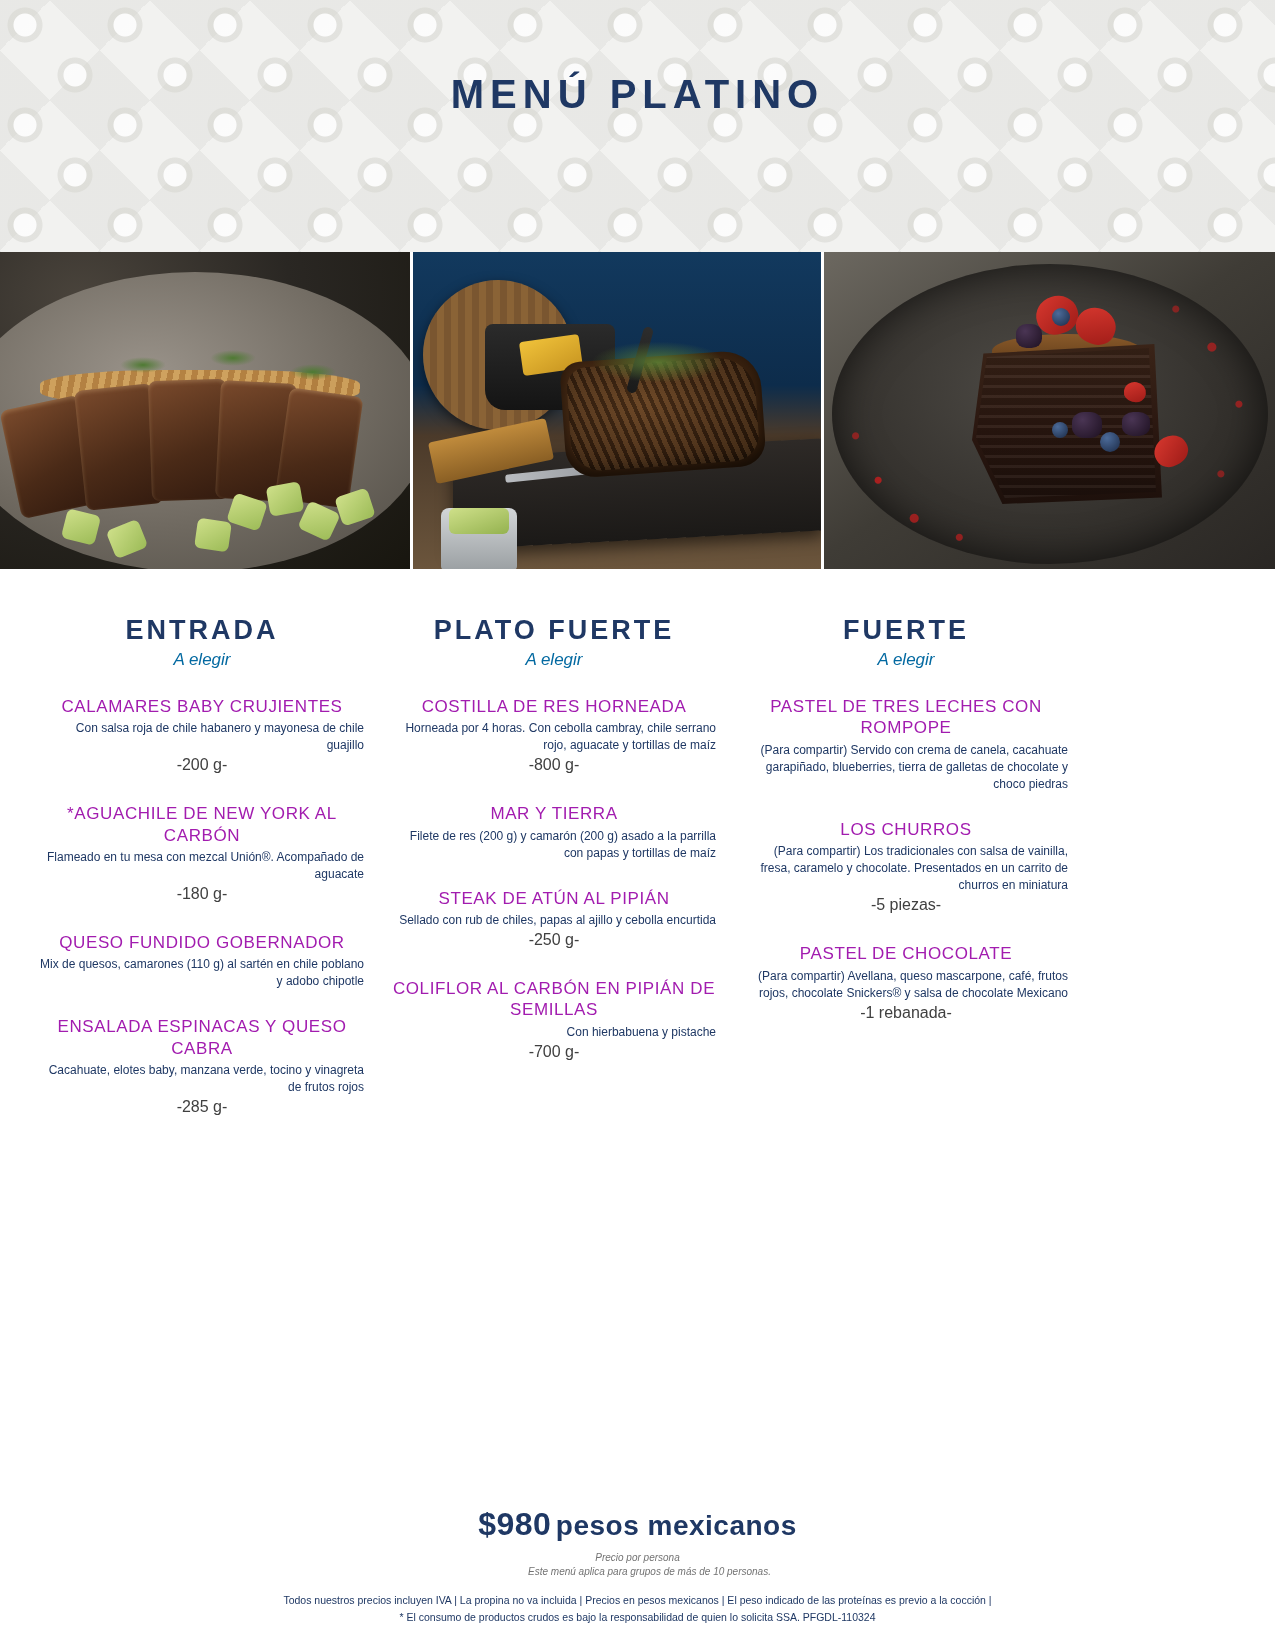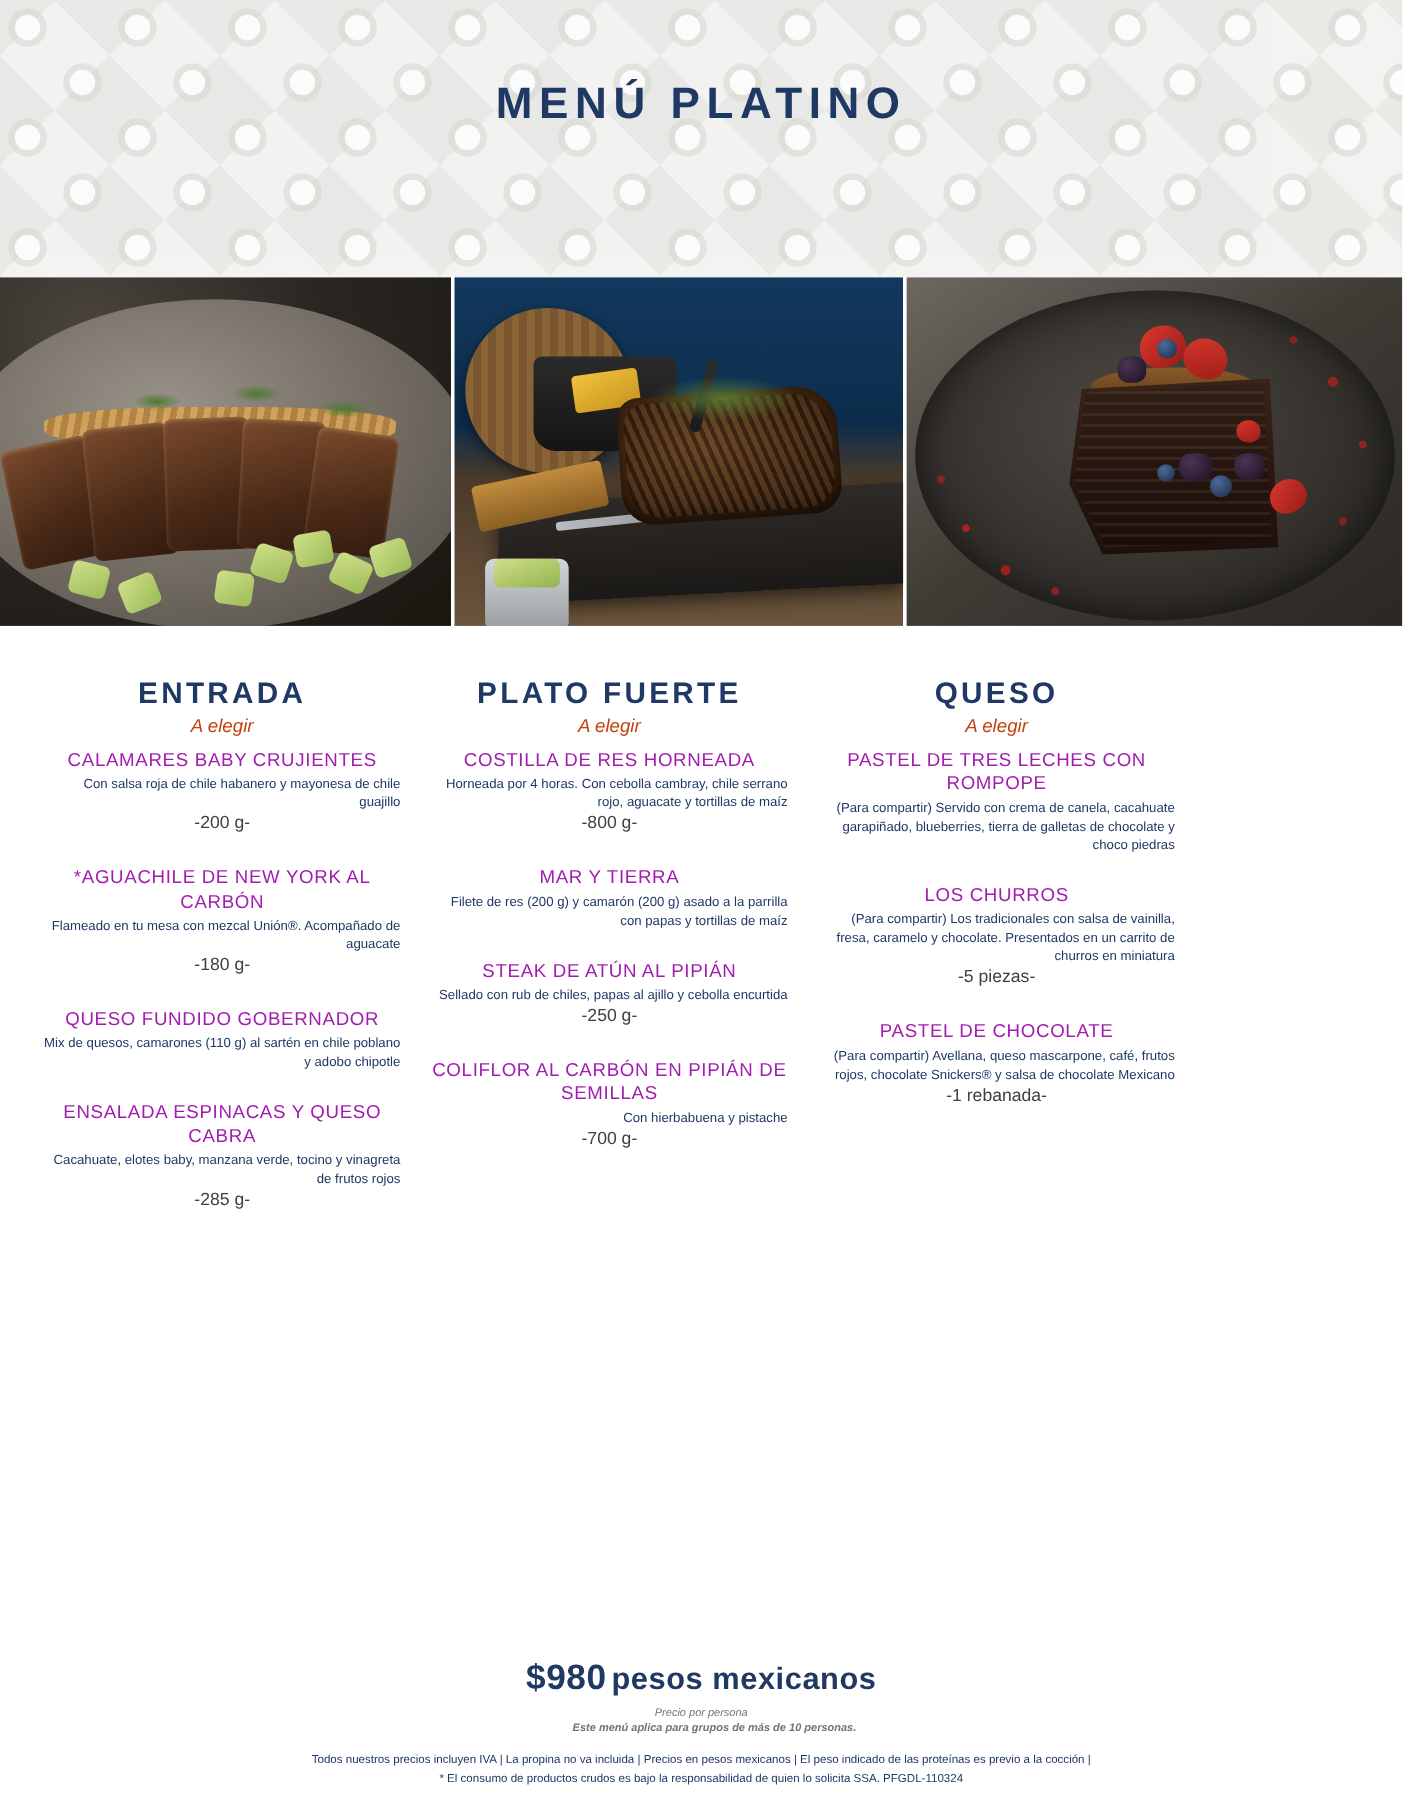--- a/index.html
+++ b/index.html
@@ -271,22 +271,22 @@
   .col-title {
     font-size: 27px;
     font-weight: bold;
     letter-spacing: 3px;
     color: #1f3864;
     margin: 0 0 4px 0;
   }
   .col-sub {
     font-style: italic;
     font-size: 17px;
-    color: #c2410c;
-    margin-bottom: 10px;
+    color: #0369a1;
+    margin-bottom: 26px;
   }
   .dish {
     margin-bottom: 26px;
   }
   .dish-name {
     font-size: 17px;
     letter-spacing: 0.6px;
     color: #a21caf;
     line-height: 1.26;
     margin-bottom: 3px;
@@ -325,21 +325,21 @@
     font-weight: bold;
     letter-spacing: 0.5px;
   }
   .price-note {
     font-style: italic;
     font-size: 10px;
     color: #737373;
     line-height: 1.35;
   }
   .price-note.bold {
-    font-weight: bold;
+    font-weight: normal;
     padding-left: 24px;
   }
   .legal {
     margin-top: 14px;
     font-size: 10.5px;
     color: #1f3864;
     line-height: 1.6;
   }
 </style>
 </head>
@@ -462,21 +462,21 @@
       </div>
 
       <div class="dish">
         <div class="dish-name">COLIFLOR AL CARBÓN EN PIPIÁN DE SEMILLAS</div>
         <div class="dish-desc">Con hierbabuena y pistache</div>
         <div class="dish-weight">-700 g-</div>
       </div>
     </div>
 
     <div class="col">
-      <div class="col-title">QUESO</div>
+      <div class="col-title">FUERTE</div>
       <div class="col-sub">A elegir</div>
 
       <div class="dish">
         <div class="dish-name">PASTEL DE TRES LECHES CON ROMPOPE</div>
         <div class="dish-desc">(Para compartir) Servido con crema de canela, cacahuate garapiñado, blueberries, tierra de galletas de chocolate y choco piedras</div>
         <div class="dish-weight"></div>
       </div>
 
       <div class="dish">
         <div class="dish-name">LOS CHURROS</div>

